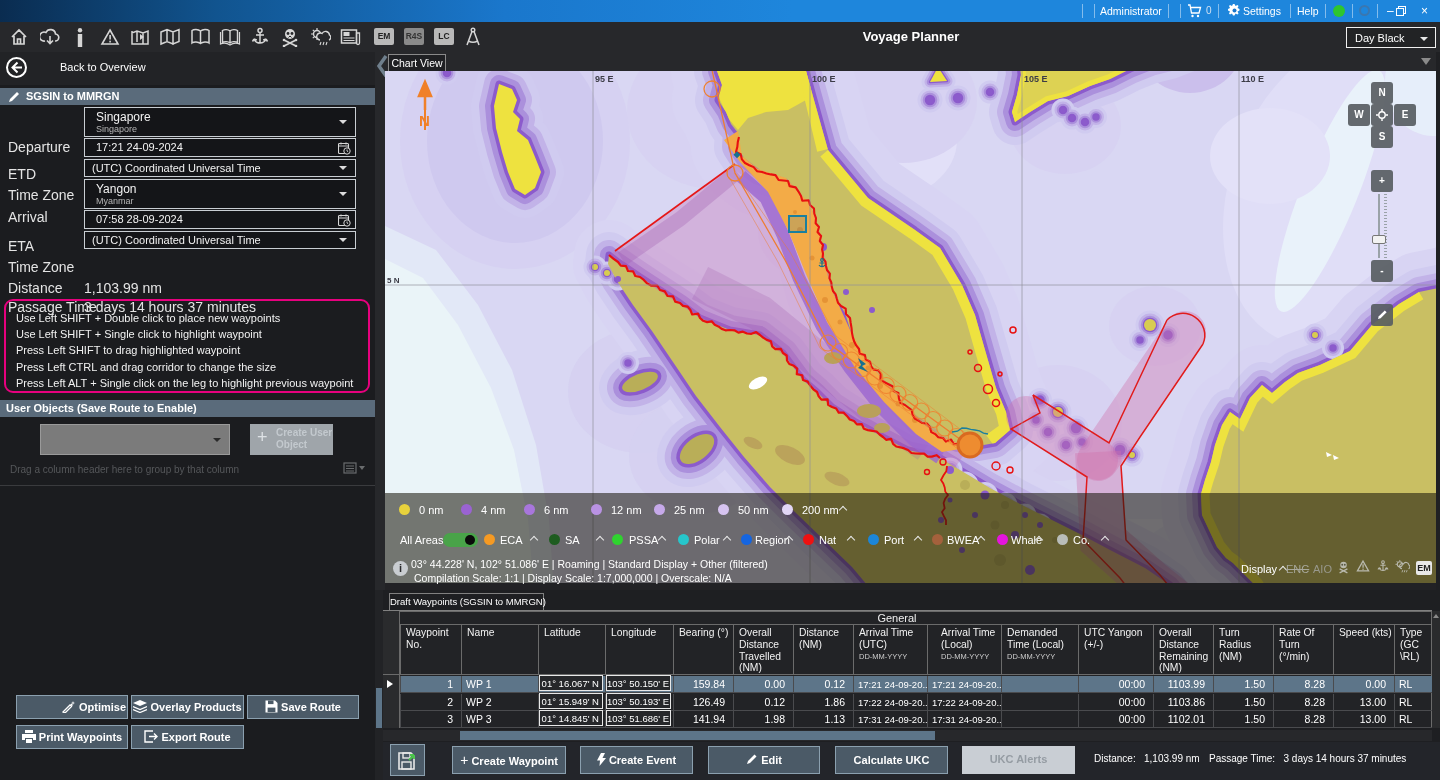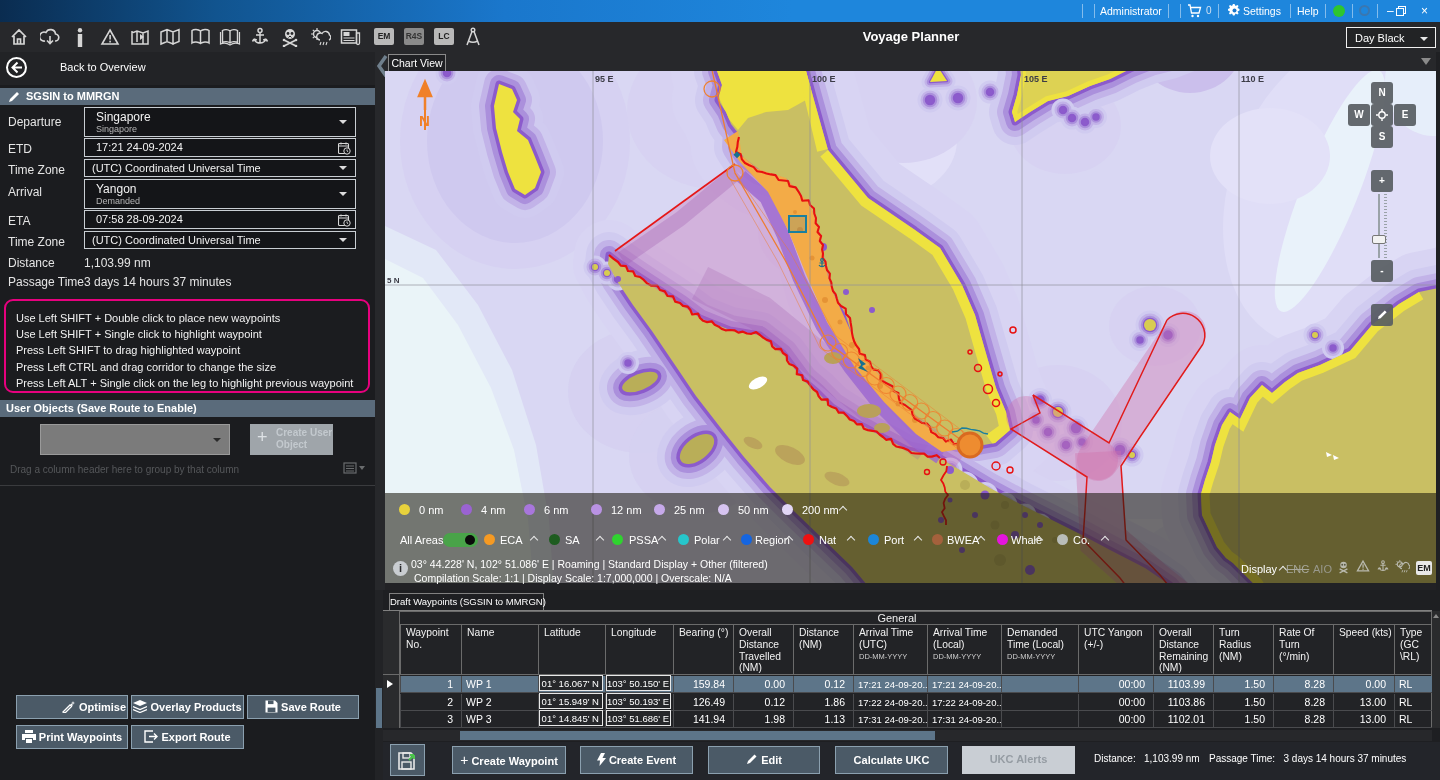--- a/index.html
+++ b/index.html
@@ -24,21 +24,21 @@
   #theme { position:absolute; right:4px; top:5px; width:90px; height:21px; background:#222325;
      border:1px solid #f0f0f0; color:#fff; font-size:11px; line-height:21px; padding-left:8px; }
   #theme:after { content:""; position:absolute; right:7px; top:9px; border:4px solid transparent; border-top-color:#e8e8e8;}
 
   
   #lpanel { left:0; top:52px; width:375px; height:728px; background:#1b1c1f; }
   #backrow { position:absolute; left:0; top:0; width:375px; height:33px; background:#222326; }
   #backcirc { position:absolute; left:6px; top:5px; width:21px; height:21px; border:2px solid #fff; border-radius:50%; color:#fff; }
   .shead { position:absolute; left:0; width:375px; height:17px; background:#5a6b7b; color:#fff;
      font-size:11px; font-weight:bold; line-height:17px; }
-  .flabel { position:absolute; left:8px; color:#e4e4e4; font-size:12px; }
+  .flabel { position:absolute; left:8px; color:#e4e4e4; font-size:14px;margin-top:24px; }
   .field { position:absolute; left:84px; width:272px; background:#141518; border:1px solid #c9ced3; color:#f2f2f2; font-size:11px; }
   .caret:after { content:""; position:absolute; right:8px; top:50%; margin-top:-2px; border:4px solid transparent; border-top-color:#dcdcdc; }
   #pinkbox { position:absolute; left:4px; top:247px; width:366px; height:94px; border:2px solid #e6017e; border-radius:9px; }
   #pinkbox div { color:#f2f2f2; font-size:11px; margin:0 0 4.2px 10px; }
   .gbtn { position:absolute; height:24px; background:#4b5a67; border:1px solid #8ba0af; color:#fff;
      font-size:11px; font-weight:bold; text-align:center; }
 
   
   #mapwrap { left:375px; top:52px; width:1061px; height:538px; background:#27282b; }
   #maptabs { position:absolute; left:0; top:0; width:1061px; height:19px; background:#27282b; }
@@ -189,21 +189,21 @@
           <circle cx="9" cy="9" r="3.2" fill="#141518" stroke="#d8d8d8" stroke-width="1"></circle>
           <path d="M9 7.5 v1.5 l1.2 0.8" fill="none" stroke="#d8d8d8" stroke-width="0.9"></path>
         </svg></div>
 
     <div class="flabel" style="top:111px">Time Zone</div>
     <div class="field caret" style="top:107px; height:18px; line-height:16px;"><span style="margin-left:7px">(UTC) Coordinated Universal Time</span></div>
 
     <div class="flabel" style="top:133px">Arrival</div>
     <div class="field caret" style="top:127px; height:30px;">
         <div style="margin:2px 0 0 11px; font-size:12px;">Yangon</div>
-        <div style="margin-left:11px; font-size:9px; color:#b5b5b5;">Demanded</div>
+        <div style="margin-left:11px; font-size:9px; color:#b5b5b5;">Myanmar</div>
       </div>
 
     <div class="flabel" style="top:162px">ETA</div>
     <div class="field" style="top:158px; height:19px; line-height:17px;"><span style="margin-left:11px">07:58 28-09-2024</span><svg style="position:absolute;right:4px;top:3px" width="13" height="13" viewBox="0 0 13 13">
           <rect x="0.5" y="1.5" width="10" height="10" rx="1" fill="none" stroke="#d8d8d8" stroke-width="1.1"></rect>
           <path d="M0.5 4 h10 M3 0.5 v2 M8 0.5 v2" stroke="#d8d8d8" stroke-width="1.1"></path>
           <circle cx="9" cy="9" r="3.2" fill="#141518" stroke="#d8d8d8" stroke-width="1"></circle>
           <path d="M9 7.5 v1.5 l1.2 0.8" fill="none" stroke="#d8d8d8" stroke-width="0.9"></path>
         </svg></div>
 
@@ -643,21 +643,21 @@
         <div style="position:absolute;left:25px;top:21px;width:61px;height:14px;border-bottom:1px solid #6b6b6b;"></div>
         <div style="position:absolute;left:958px;top:21px;width:99px;height:14px;border-bottom:1px solid #6b6b6b;"></div>
         <div style="position:absolute;left:25px;top:35px;width:61px;height:50px;border-left:1px solid #6b6b6b;color:#f2f2f2;font-size:10.3px;padding:2px 0 0 5px;line-height:11.8px;">Waypoint No.</div>
         <div style="position:absolute;left:86px;top:35px;width:77px;height:50px;border-left:1px solid #6b6b6b;color:#f2f2f2;font-size:10.3px;padding:2px 0 0 5px;line-height:11.8px;">Name</div>
         <div style="position:absolute;left:163px;top:35px;width:67px;height:50px;border-left:1px solid #6b6b6b;color:#f2f2f2;font-size:10.3px;padding:2px 0 0 5px;line-height:11.8px;">Latitude</div>
         <div style="position:absolute;left:230px;top:35px;width:68px;height:50px;border-left:1px solid #6b6b6b;color:#f2f2f2;font-size:10.3px;padding:2px 0 0 5px;line-height:11.8px;">Longitude</div>
         <div style="position:absolute;left:298px;top:35px;width:60px;height:50px;border-left:1px solid #6b6b6b;color:#f2f2f2;font-size:10.3px;padding:2px 0 0 5px;line-height:11.8px;">Bearing (°)</div>
         <div style="position:absolute;left:358px;top:35px;width:60px;height:50px;border-left:1px solid #6b6b6b;color:#f2f2f2;font-size:10.3px;padding:2px 0 0 5px;line-height:11.8px;">Overall Distance Travelled (NM)</div>
         <div style="position:absolute;left:418px;top:35px;width:60px;height:50px;border-left:1px solid #6b6b6b;color:#f2f2f2;font-size:10.3px;padding:2px 0 0 5px;line-height:11.8px;">Distance (NM)</div>
         <div style="position:absolute;left:478px;top:35px;width:74px;height:50px;border-left:1px solid #6b6b6b;color:#f2f2f2;font-size:10.3px;padding:2px 0 0 5px;line-height:11.8px;">Arrival Time (UTC)<div style="font-size:7.5px;color:#cfcfcf;">DD-MM-YYYY</div></div>
-        <div style="position:absolute;left:552px;top:35px;width:74px;height:50px;border-left:1px solid #6b6b6b;color:#f2f2f2;font-size:10.3px;padding:2px 0 0 5px;line-height:11.8px;">Arrival Time (Local)<div style="font-size:7.5px;color:#cfcfcf;">DD-MM-YYYY</div></div>
+        <div style="position:absolute;left:552px;top:35px;width:74px;height:50px;border-left:1px solid #6b6b6b;color:#f2f2f2;font-size:10.3px;padding:2px 0 0 13px;line-height:11.8px;">Arrival Time (Local)<div style="font-size:7.5px;color:#cfcfcf;">DD-MM-YYYY</div></div>
         <div style="position:absolute;left:626px;top:35px;width:77px;height:50px;border-left:1px solid #6b6b6b;color:#f2f2f2;font-size:10.3px;padding:2px 0 0 5px;line-height:11.8px;">Demanded Time (Local)<div style="font-size:7.5px;color:#cfcfcf;">DD-MM-YYYY</div></div>
         <div style="position:absolute;left:703px;top:35px;width:75px;height:50px;border-left:1px solid #6b6b6b;color:#f2f2f2;font-size:10.3px;padding:2px 0 0 5px;line-height:11.8px;">UTC Yangon (+/-)</div>
         <div style="position:absolute;left:778px;top:35px;width:60px;height:50px;border-left:1px solid #6b6b6b;color:#f2f2f2;font-size:10.3px;padding:2px 0 0 5px;line-height:11.8px;">Overall Distance Remaining (NM)</div>
         <div style="position:absolute;left:838px;top:35px;width:60px;height:50px;border-left:1px solid #6b6b6b;color:#f2f2f2;font-size:10.3px;padding:2px 0 0 5px;line-height:11.8px;">Turn Radius (NM)</div>
         <div style="position:absolute;left:898px;top:35px;width:60px;height:50px;border-left:1px solid #6b6b6b;color:#f2f2f2;font-size:10.3px;padding:2px 0 0 5px;line-height:11.8px;">Rate Of Turn (°/min)</div>
         <div style="position:absolute;left:958px;top:35px;width:61px;height:50px;border-left:1px solid #6b6b6b;color:#f2f2f2;font-size:10.3px;padding:2px 0 0 5px;line-height:11.8px;">Speed (kts)</div>
         <div style="position:absolute;left:1019px;top:35px;width:38px;height:50px;border-left:1px solid #6b6b6b;color:#f2f2f2;font-size:10.3px;padding:2px 0 0 5px;line-height:11.8px;">Type (GC \RL)</div>
         <div style="position:absolute;left:8px;top:84px;width:1049px;height:1px;background:#6b6b6b;"></div>
         <div style="position:absolute;left:26px;top:86px;width:1031px;height:17px;background:#5d7589;border-bottom:1px solid #4a4b4e;"></div>
         <div style="position:absolute;left:12px;top:90px;width:0;height:0;border-left:6px solid #fff;border-top:4.5px solid transparent;border-bottom:4.5px solid transparent;"></div>

